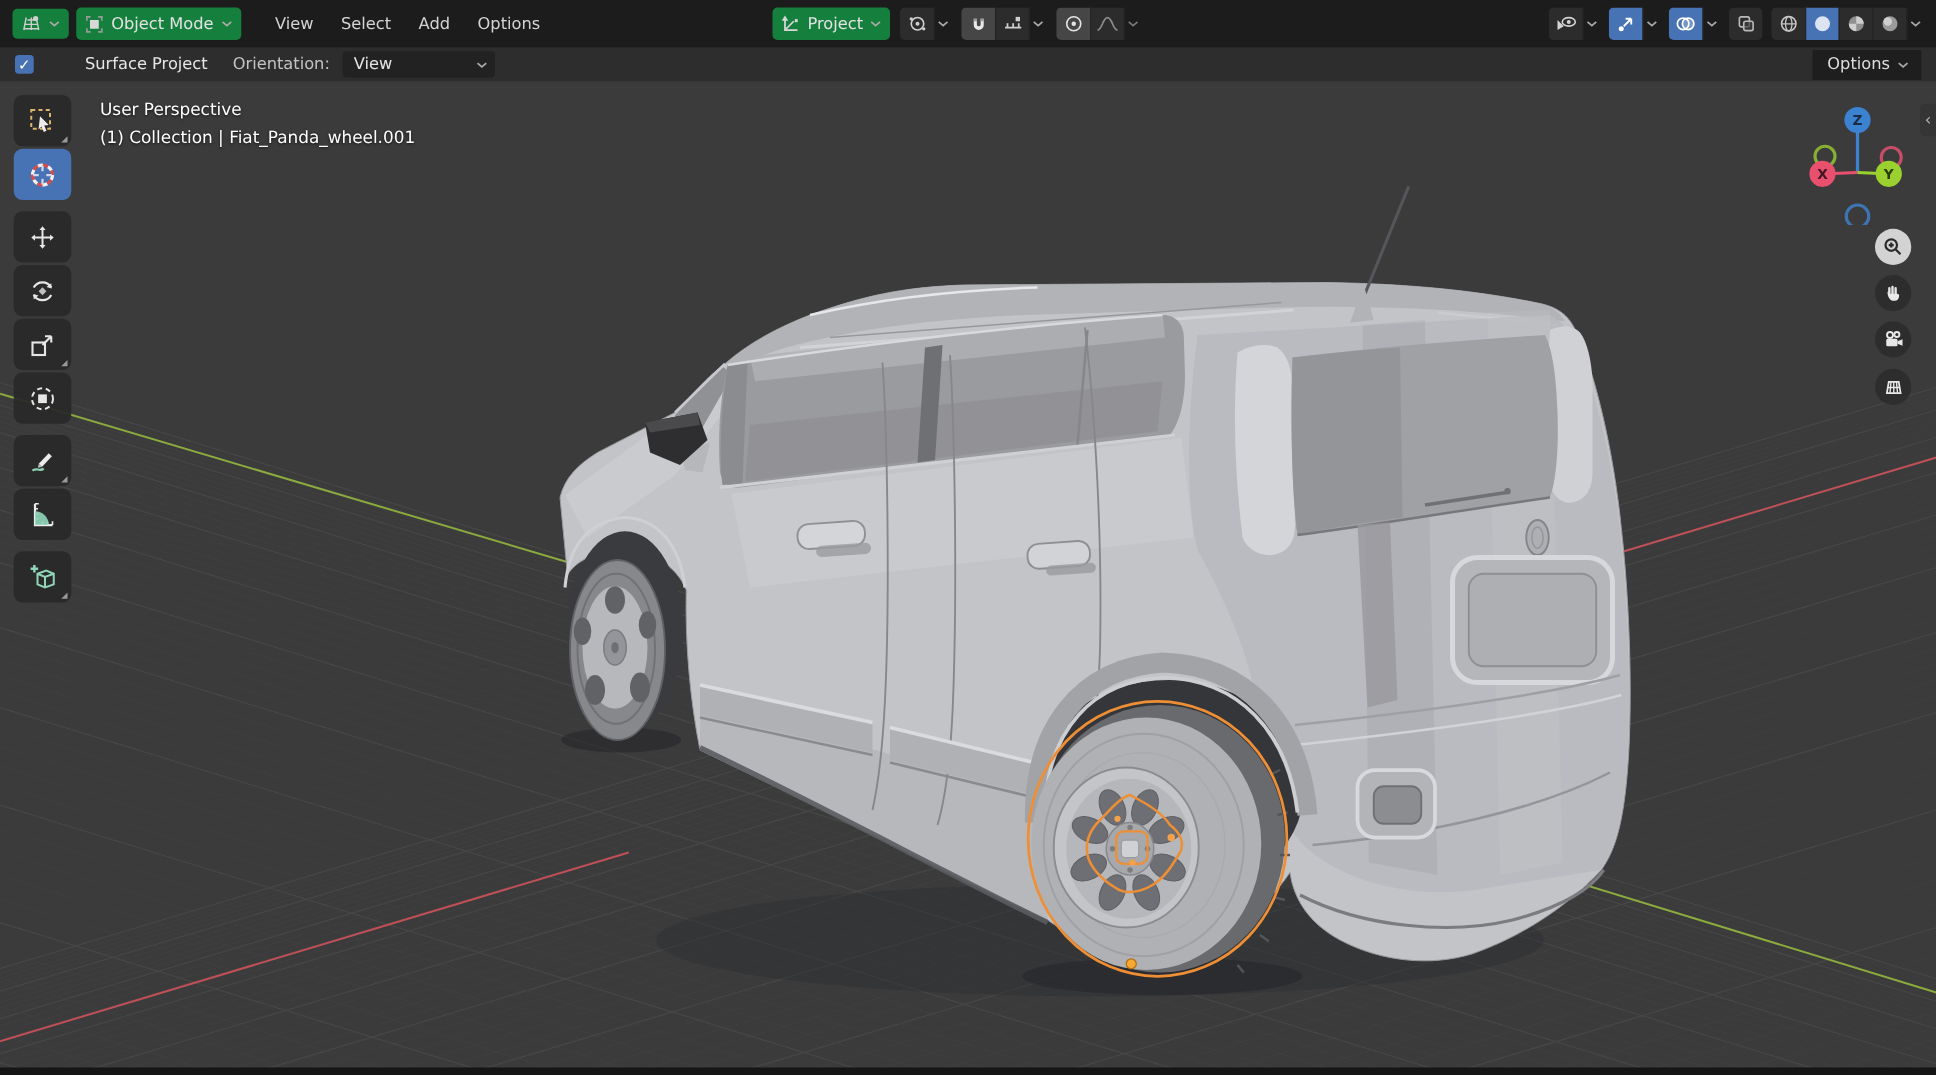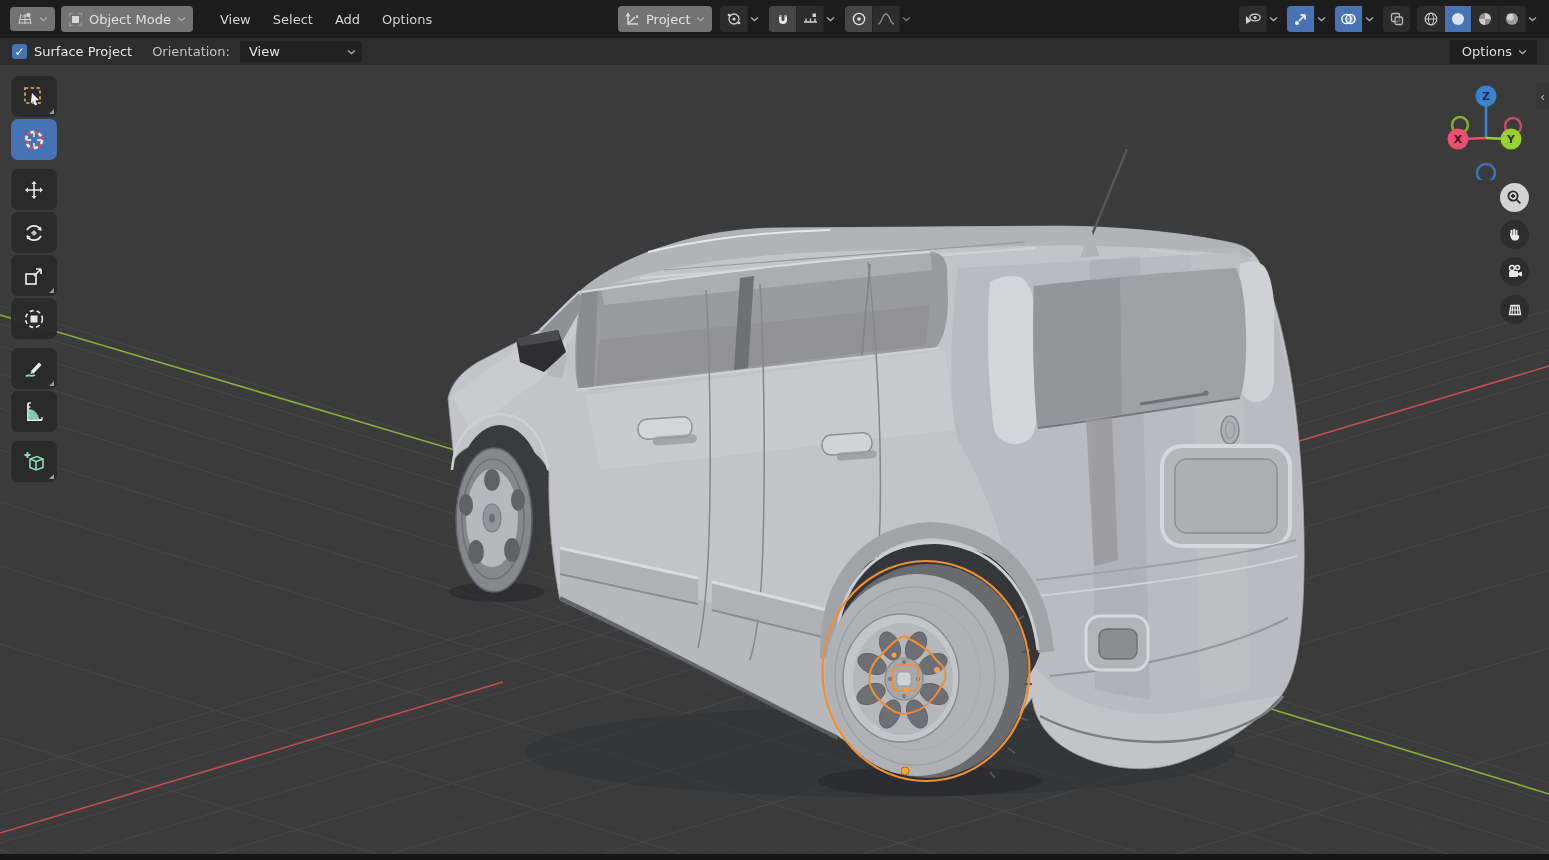--- a/index.html
+++ b/index.html
@@ -12,21 +12,21 @@
   
   .topbar {
     position:absolute; top:0; left:0; right:0; height:38px;
     background:#1c1c1c; display:flex; align-items:center;
     padding:0 10px; z-index:30;
   }
   .hgroup { display:flex; align-items:center; gap:6px; }
   .menus { display:flex; align-items:center; gap:4px; margin-left:12px; }
   .menu-item { padding:4px 9px; border-radius:4px; color:#d4d4d4; cursor:default; }
   .pill {
-    display:flex; align-items:center; gap:6px; background:#737373;
+    display:flex; align-items:center; gap:6px; background:#15803d;
     border-radius:4px; height:26px; padding:0 7px; color:#e2e2e2;
   }
   .pill.small { height:24px; }
   .center-cluster { position:absolute; left:618px; top:6px; display:flex; gap:8px; align-items:center; }
   .right-cluster { position:absolute; right:10px; top:6px; display:flex; gap:7px; align-items:center; }
   .ibtn {
     width:27px; height:26px; display:flex; align-items:center; justify-content:center;
     background:#2c2c2c; color:#cfcfcf;
   }
   .ibtn.pressed { background:#464646; color:#eee; }
@@ -39,21 +39,21 @@
   
   .toolsettings {
     position:absolute; top:38px; left:0; right:0; height:27px;
     background:#2d2d2d; display:flex; align-items:center; padding:0 12px; z-index:29;
   }
   .checkbox {
     width:15px; height:15px; border-radius:3px; background:#4772b3;
     display:flex; align-items:center; justify-content:center;
     color:#fff; font-size:12px; font-weight:bold; margin-right:7px;
   }
-  .ts-label { color:#e6e6e6; }
+  .ts-label { color:#e6e6e6;margin-left:34px; }
   .orient-label { color:#c3c3c3; margin-left:20px; }
   .dropdown {
     display:flex; align-items:center; justify-content:space-between;
     background:#222; border-radius:3px; height:21px; width:122px;
     padding:0 6px 0 9px; margin-left:10px; color:#e6e6e6;
   }
   .options-btn {
     margin-left:auto; display:flex; align-items:center; gap:6px;
     background:#1e1e1e; border-radius:0; height:24px; padding:0 10px 0 12px; color:#dedede;
   }
@@ -585,20 +585,24 @@
         <rect x="893" y="665" width="25" height="26" rx="6" fill="none" stroke="#ef8f35" stroke-width="1.8"></rect>
         <g fill="#f4a14b">
           <circle cx="937" cy="670" r="3"></circle>
             <circle cx="906" cy="690" r="2.5"></circle>
             <circle cx="894" cy="655" r="2.5"></circle>
         </g>
         <circle cx="905" cy="771" r="4" fill="#f7a833" stroke="#b26f12" stroke-width="1"></circle>
       </g>
     </svg>
 
+    <div class="overlay-text">
+      <div>User Perspective</div>
+      <div>(1) Collection | Fiat_Panda_wheel.001</div>
+    </div>
 
     <div class="toolshelf">
       <div class="tool">
         <svg class="ic" width="24" height="24" viewBox="0 0 24 24">
           <rect x="3" y="3" width="15" height="15" fill="none" stroke="#dcb46a" stroke-width="1.6" stroke-dasharray="3.2 2.6"></rect>
           <path d="M10,8 L17,15 L13.4,15.4 L15.2,19.6 L13,20.5 L11.2,16.2 L8.8,18.6 Z" fill="#ececec"></path>
         </svg>
         <div class="corner"></div>
       </div>
       <div class="tool active">

